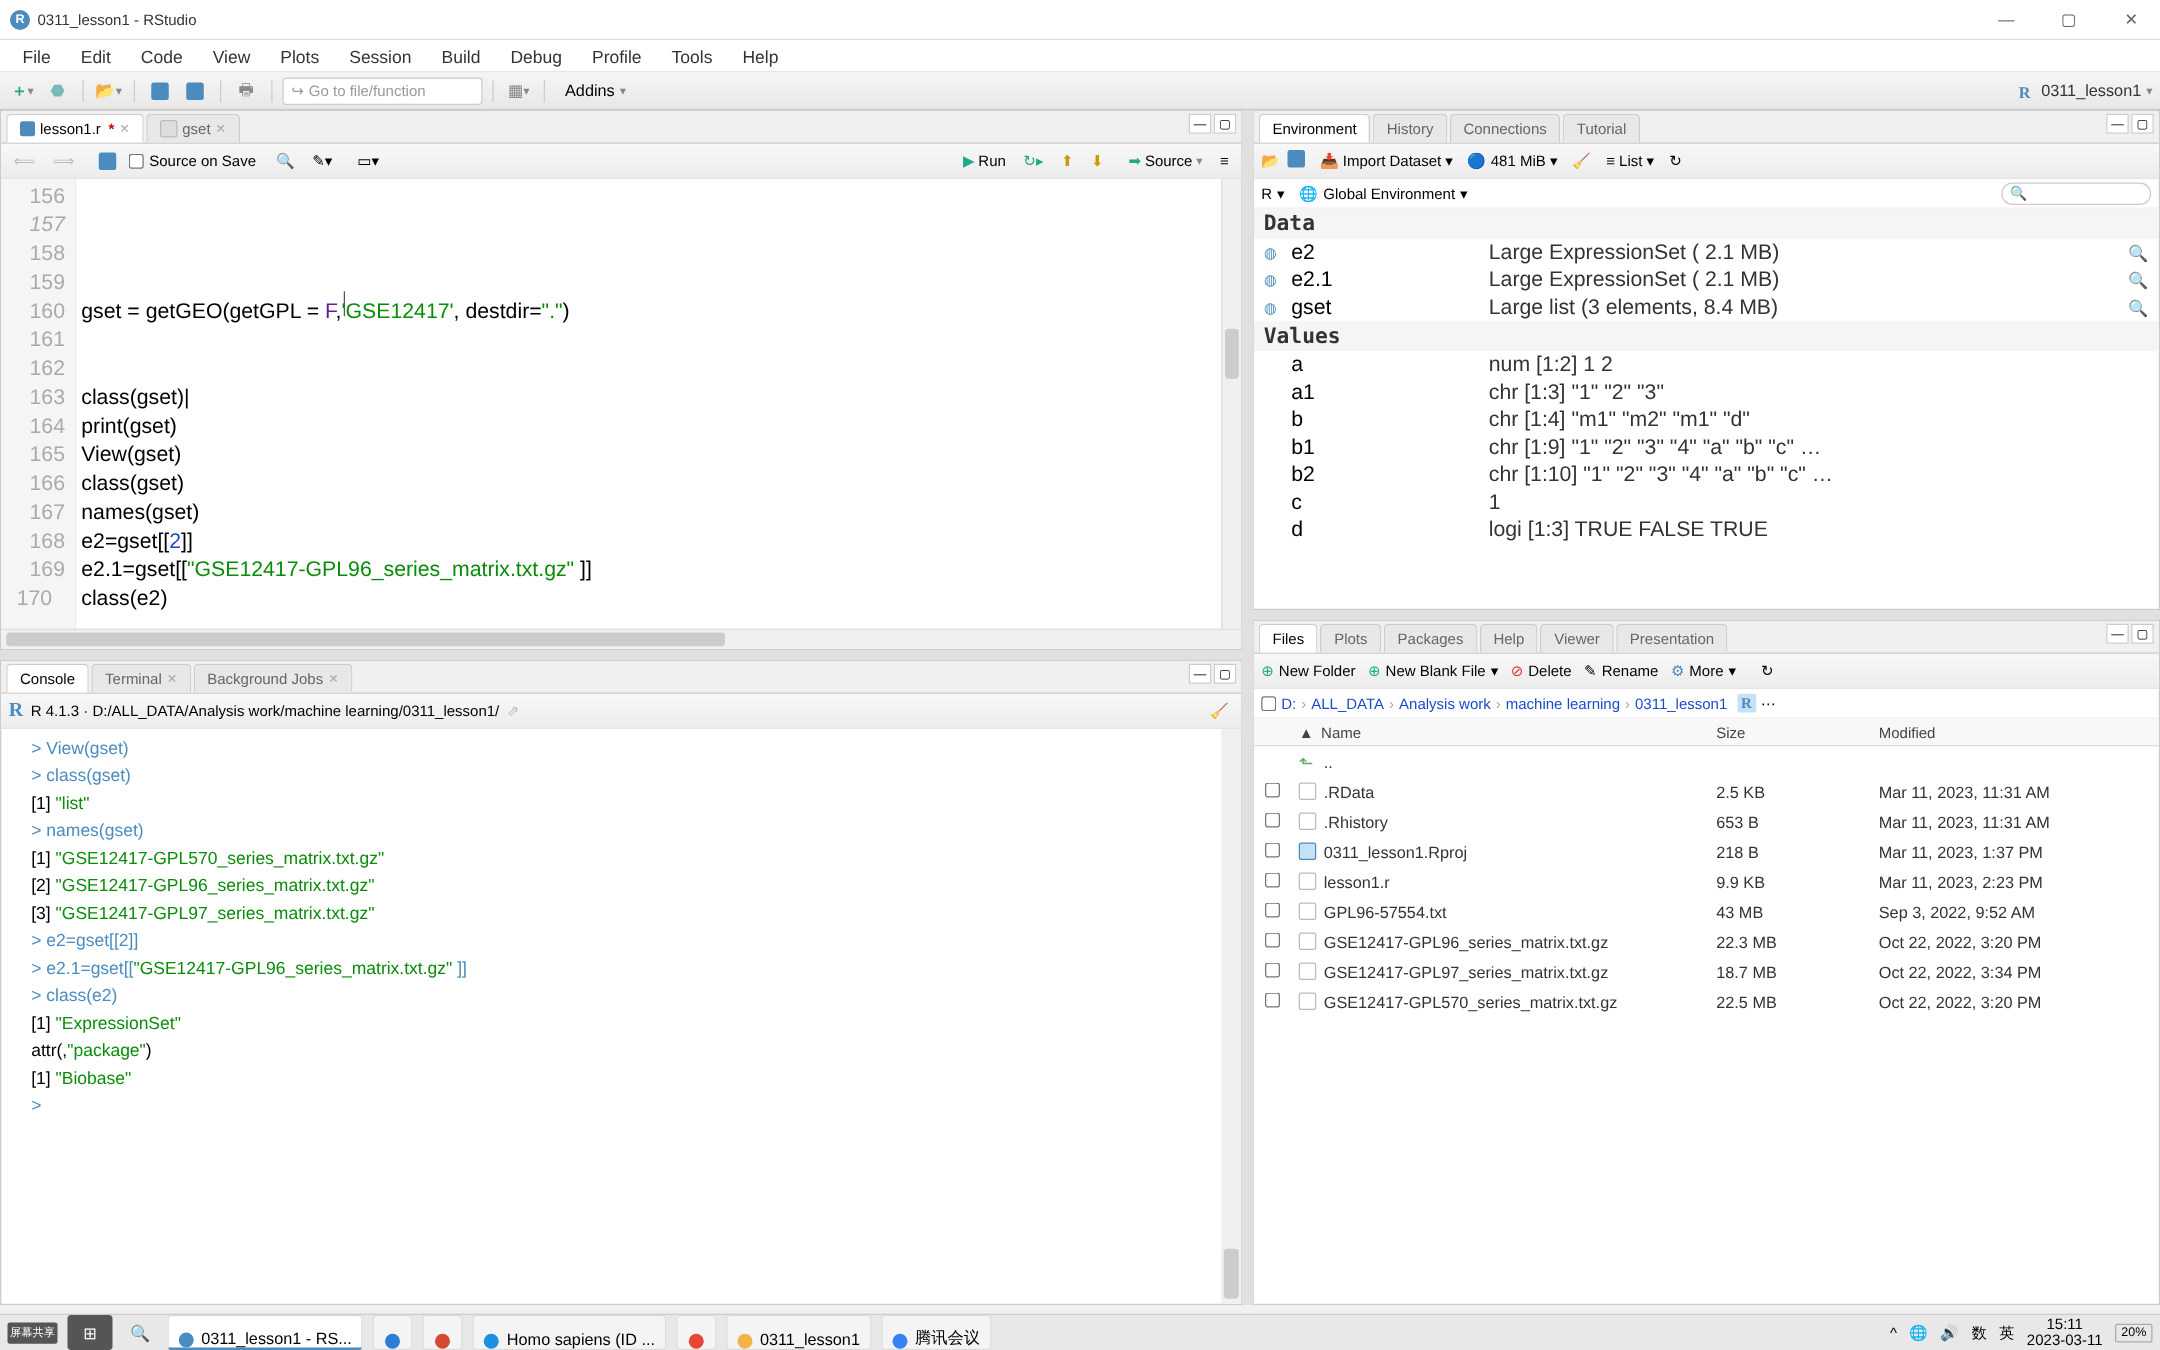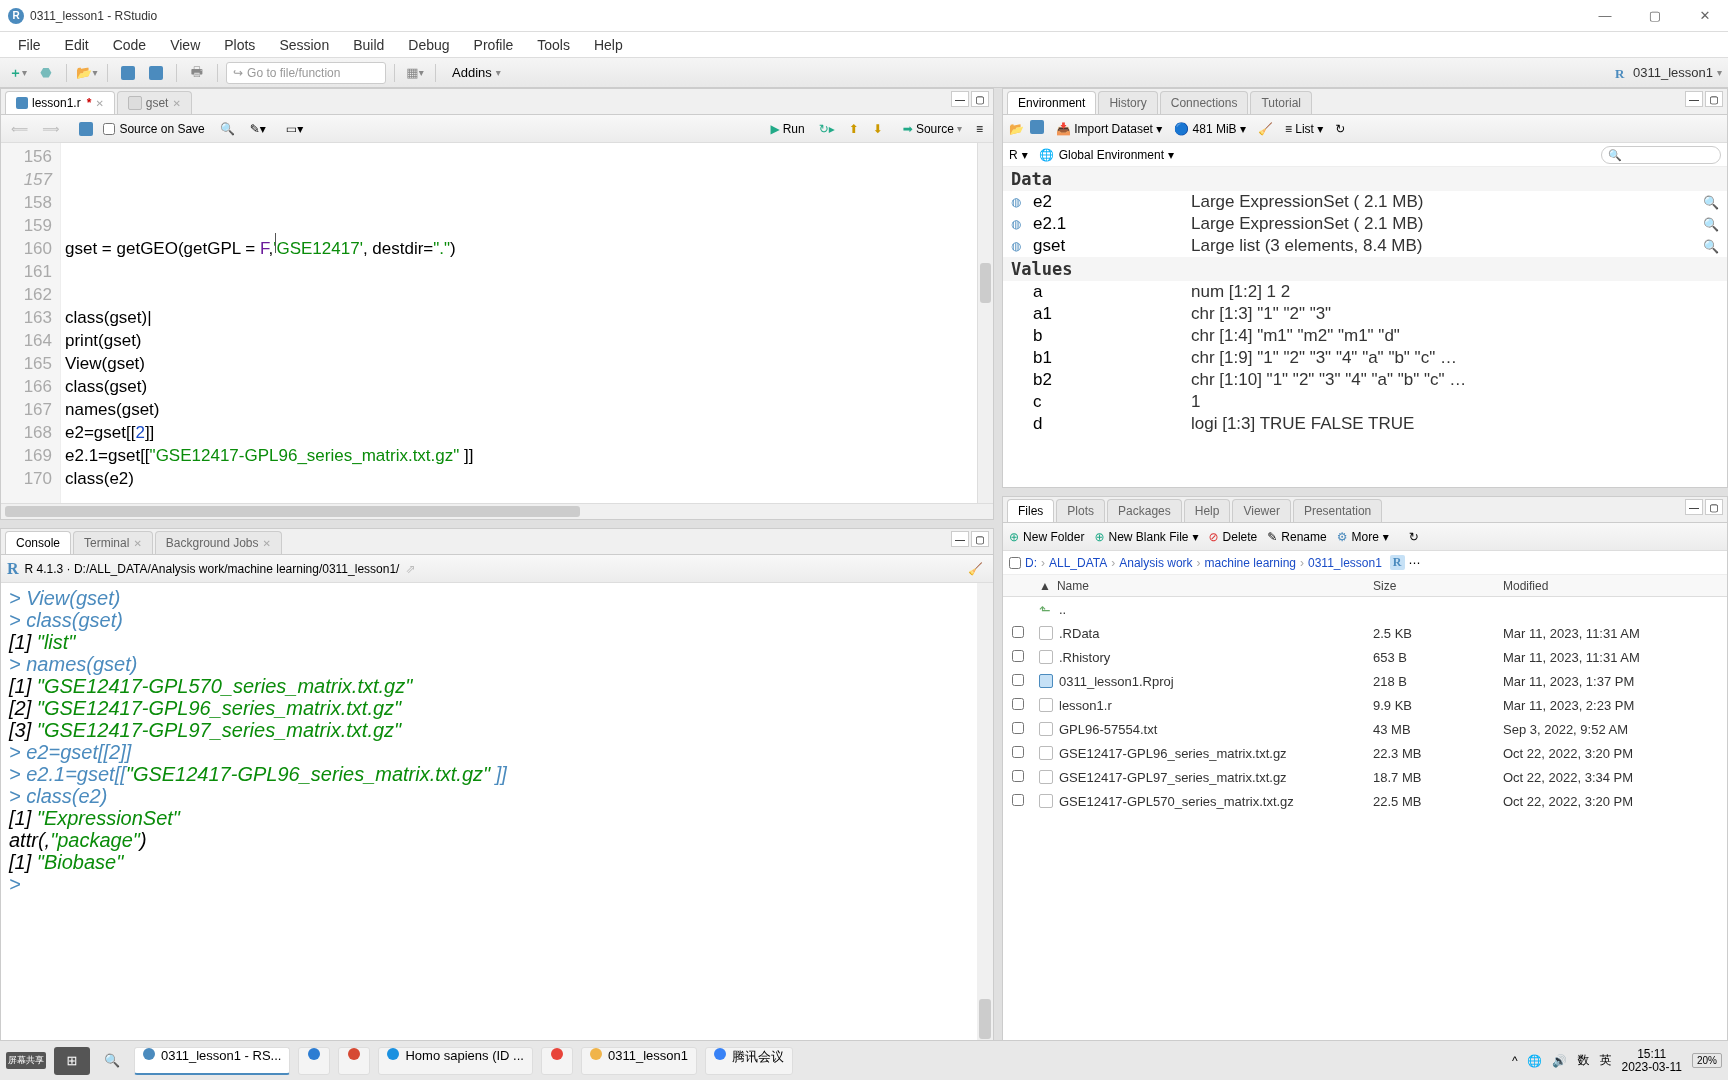--- a/index.html
+++ b/index.html
@@ -59,21 +59,21 @@
 .cursor-line-indicator { position: absolute; left: 214px; top: 90px; width: 1px; height: 20px; border-left: 1px solid #555; font-family: system-ui; font-size: 10px; }
 .editor-scroll-v { width: 16px; background: #f0f0f0; border-left: 1px solid #ddd; position: relative; }
 .editor-scroll-v .thumb { position: absolute; left: 2px; right: 2px; top: 120px; height: 40px; background: #ccc; border-radius: 3px; }
 .editor-scroll-h { height: 16px; background: #f0f0f0; border-top: 1px solid #ddd; position: relative; }
 .editor-scroll-h .thumb { position: absolute; top: 2px; bottom: 2px; left: 4px; width: 58%; background: #ccc; border-radius: 3px; }
 
 .editor-status { height: 22px; background: #f0f0f0; border-top: 1px solid #ddd; display: flex; align-items: center; padding: 0 8px; font-size: 12px; color: #666; gap: 12px; }
 .editor-status .spacer { flex: 1; }
 
 
-.console-body { flex: 1; font-family: "Consolas", monospace; font-size: 20px; padding: 4px 8px; line-height: 22px; overflow: hidden; position: relative; font-style: italic; }
+.console-body { flex: 1; font-family: "Consolas", monospace; font-size: 14px; padding: 4px 24px; line-height: 22px; overflow: hidden; position: relative; }
 .console-line { white-space: pre; }
 .prompt { color: #4b8bbe; }
 .con-in { color: #4b8bbe; }
 .con-out { color: #000; }
 .con-str { color: #0a8c0a; }
 .console-scroll-v { position: absolute; right: 0; top: 0; bottom: 0; width: 16px; background: #f0f0f0; }
 .console-scroll-v .thumb { position: absolute; left: 2px; right: 2px; bottom: 4px; height: 40px; background: #ccc; border-radius: 3px; }
 
 
 .env-toolbar { height: 28px; background: linear-gradient(#f8f8f8, #ececec); display: flex; align-items: center; padding: 0 6px; gap: 6px; border-bottom: 1px solid #ddd; font-size: 12px; }
@@ -100,24 +100,24 @@
 .col-name { flex: 1; display: flex; align-items: center; gap: 6px; }
 .col-size { width: 130px; }
 .col-mod { width: 230px; }
 .files-body { flex: 1; overflow: auto; }
 .file-row { height: 24px; display: flex; align-items: center; font-size: 13px; color: #333; }
 .file-icon { width: 14px; height: 14px; display: inline-block; border: 1px solid #bbb; border-radius: 2px; }
 .file-icon.folder-up { border: none; color: #6a6; font-size: 14px; }
 .file-icon.rproj { background: #c6e1f6; border-color: #4b8bbe; }
 
 
-.taskbar { position: absolute; left: 0; right: 0; bottom: 0; height: 40px; background: #e8e8e8; border-top: 1px solid #ccc; display: flex; align-items: center; padding: 0 6px; gap: 8px; font-size: 13px; }
+.taskbar { position: absolute; left: 0; right: 0; bottom: 0; height: 29px; background: #e8e8e8; border-top: 1px solid #ccc; display: flex; align-items: center; padding: 0 6px; gap: 8px; font-size: 13px; }
 .taskbar .start { width: 36px; height: 28px; background: #555; border-radius: 3px; display: flex; align-items: center; justify-content: center; color: #fff; gap: 1px; }
 .taskbar .search-circ { width: 28px; height: 28px; display: flex; align-items: center; justify-content: center; color: #555; }
-.taskbar .task-item { height: 28px; padding: 0 8px; border-radius: 3px; display: flex; align-items: flex-start; gap: 6px; background: #f4f4f4; border: 1px solid #ddd; }
+.taskbar .task-item { height: 28px; padding: 0 8px; border-radius: 3px; display: flex; align-items: flex-end; gap: 6px; background: #f4f4f4; border: 1px solid #ddd; }
 .taskbar .task-item.active { background: #fff; border-bottom: 2px solid #4b8bbe; }
 .taskbar .tray { margin-left: auto; display: flex; align-items: center; gap: 10px; font-size: 12px; }
 .taskbar .clock { text-align: center; line-height: 13px; }
 
 
 .ic { width: 14px; height: 14px; display: inline-block; }
 .ic-plus { color: #2a8; font-weight: bold; }
 .ic-disk { background: #4b8bbe; border-radius: 2px; }
 .ic-broom { color: #d90; }
 .ic-chevron { color: #888; font-size: 10px; }
@@ -262,21 +262,21 @@
             <div style="position: relative;">160</div>
             <div style="position: relative;">161</div>
             <div style="position: relative;">162</div>
             <div style="position: relative;">163</div>
             <div style="position: relative;">164</div>
             <div style="position: relative; text-align: right;">165</div>
             <div style="position: relative;">166</div>
             <div style="position: relative;">167</div>
             <div style="position: relative;">168</div>
             <div style="position: relative;">169</div>
-            <div style="position: relative;">170</div>
+            <div style="position: relative; text-align: center;">170</div>
           </div>
         <div class="code-area" id="code-area">
           <div class="cursor-line-indicator"></div>
         <div class="code-line"></div><div class="code-line">gset = getGEO(getGPL = <span class="bool">F</span>,<span class="str">'GSE12417'</span>, destdir=<span class="str">"."</span>)</div><div class="code-line"></div><div class="code-line"></div><div class="code-line">class(gset)|</div><div class="code-line">print(gset)</div><div class="code-line">View(gset)</div><div class="code-line">class(gset)</div><div class="code-line">names(gset)</div><div class="code-line">e2=gset[[<span class="num">2</span>]]</div><div class="code-line">e2.1=gset[[<span class="str">"GSE12417-GPL96_series_matrix.txt.gz"</span> ]]</div><div class="code-line">class(e2)</div></div>
         <div class="editor-scroll-v">
             <div class="thumb"></div>
           </div>
       </div>
       <div class="editor-scroll-h">
           <div class="thumb"></div>

